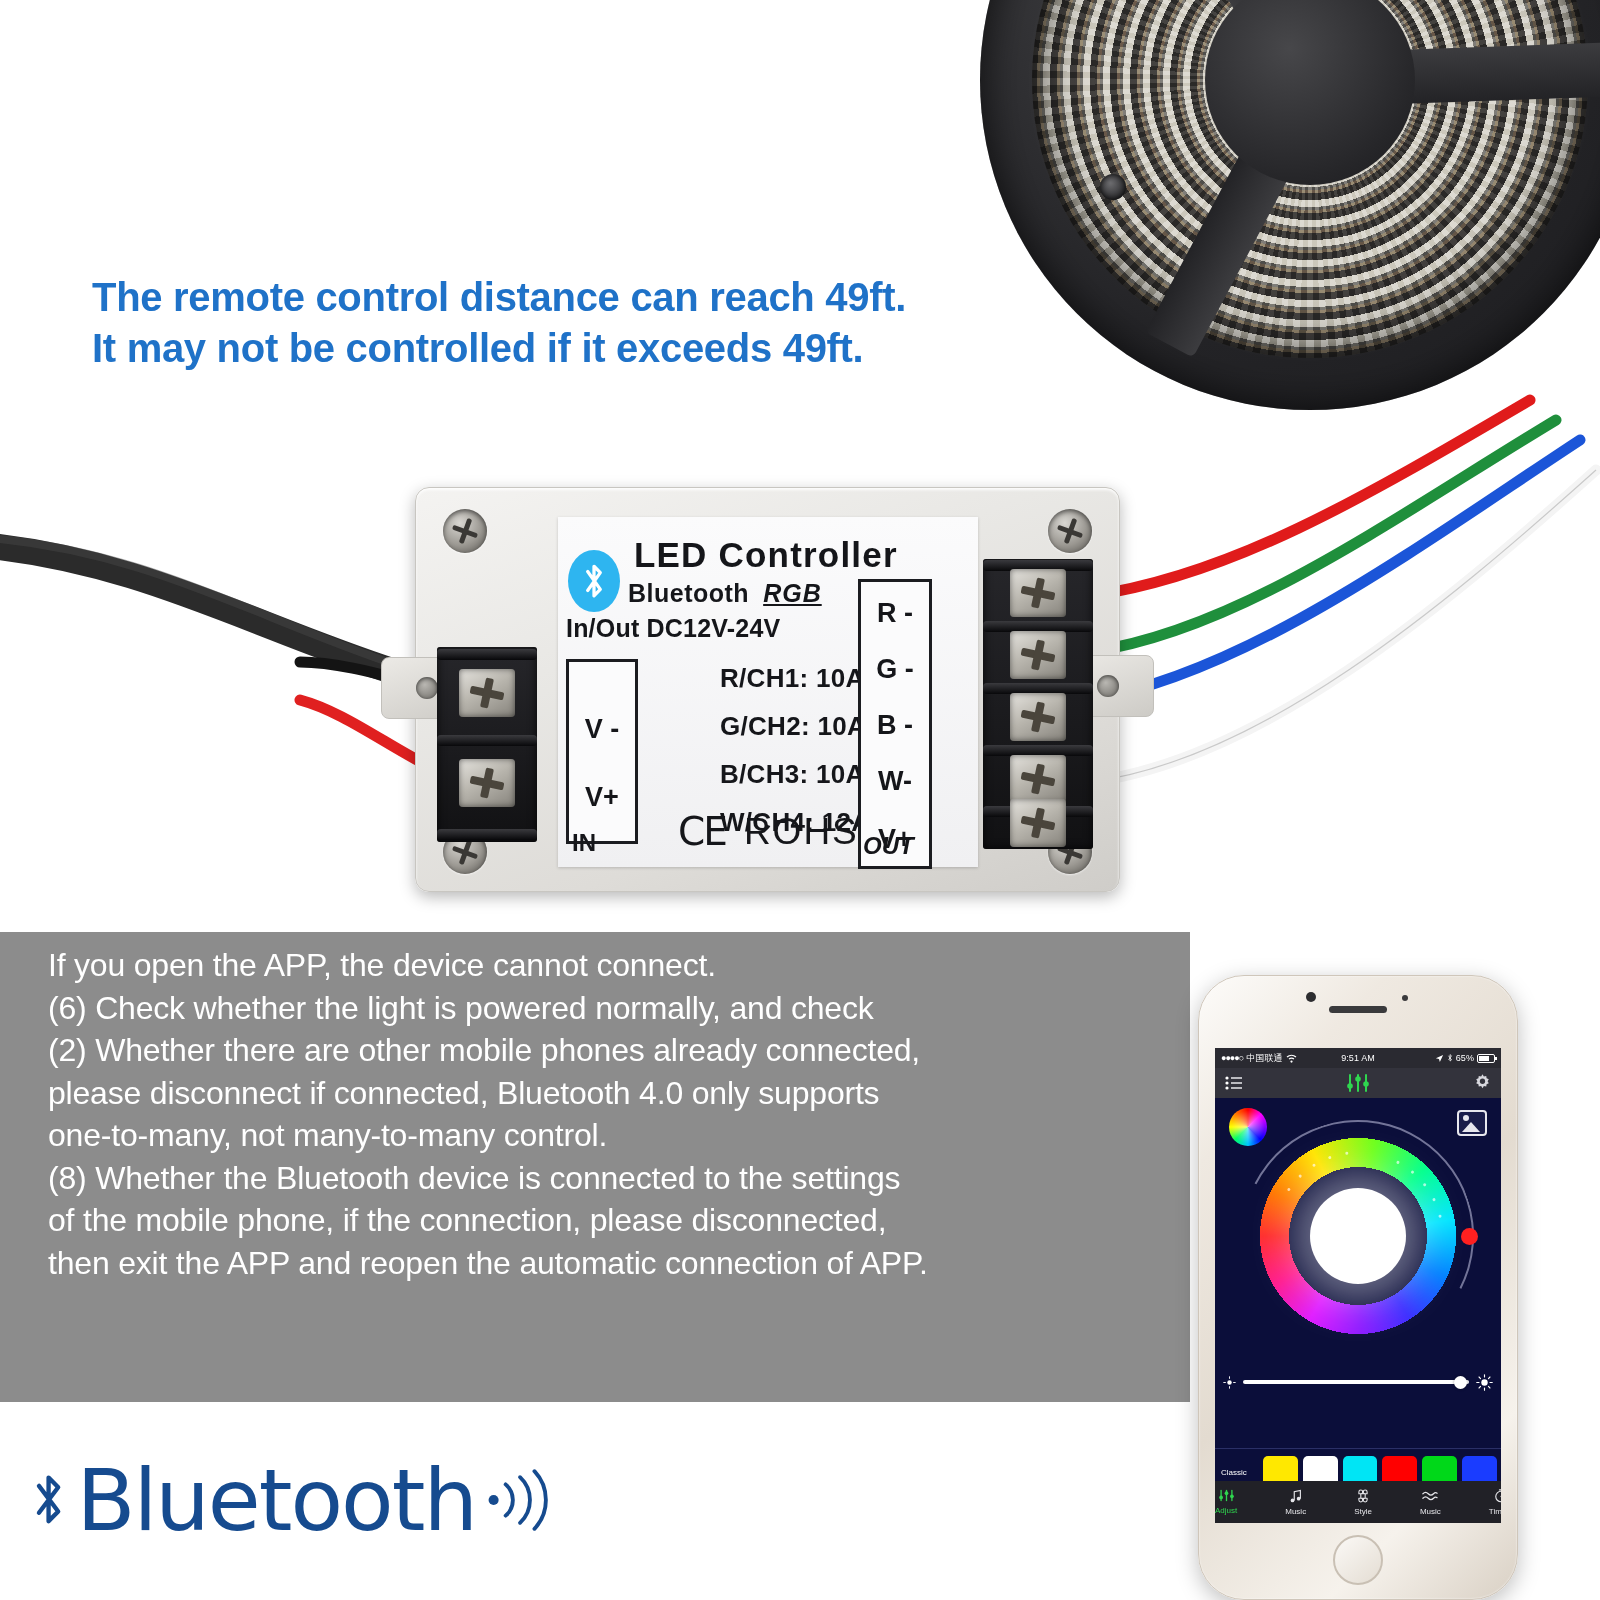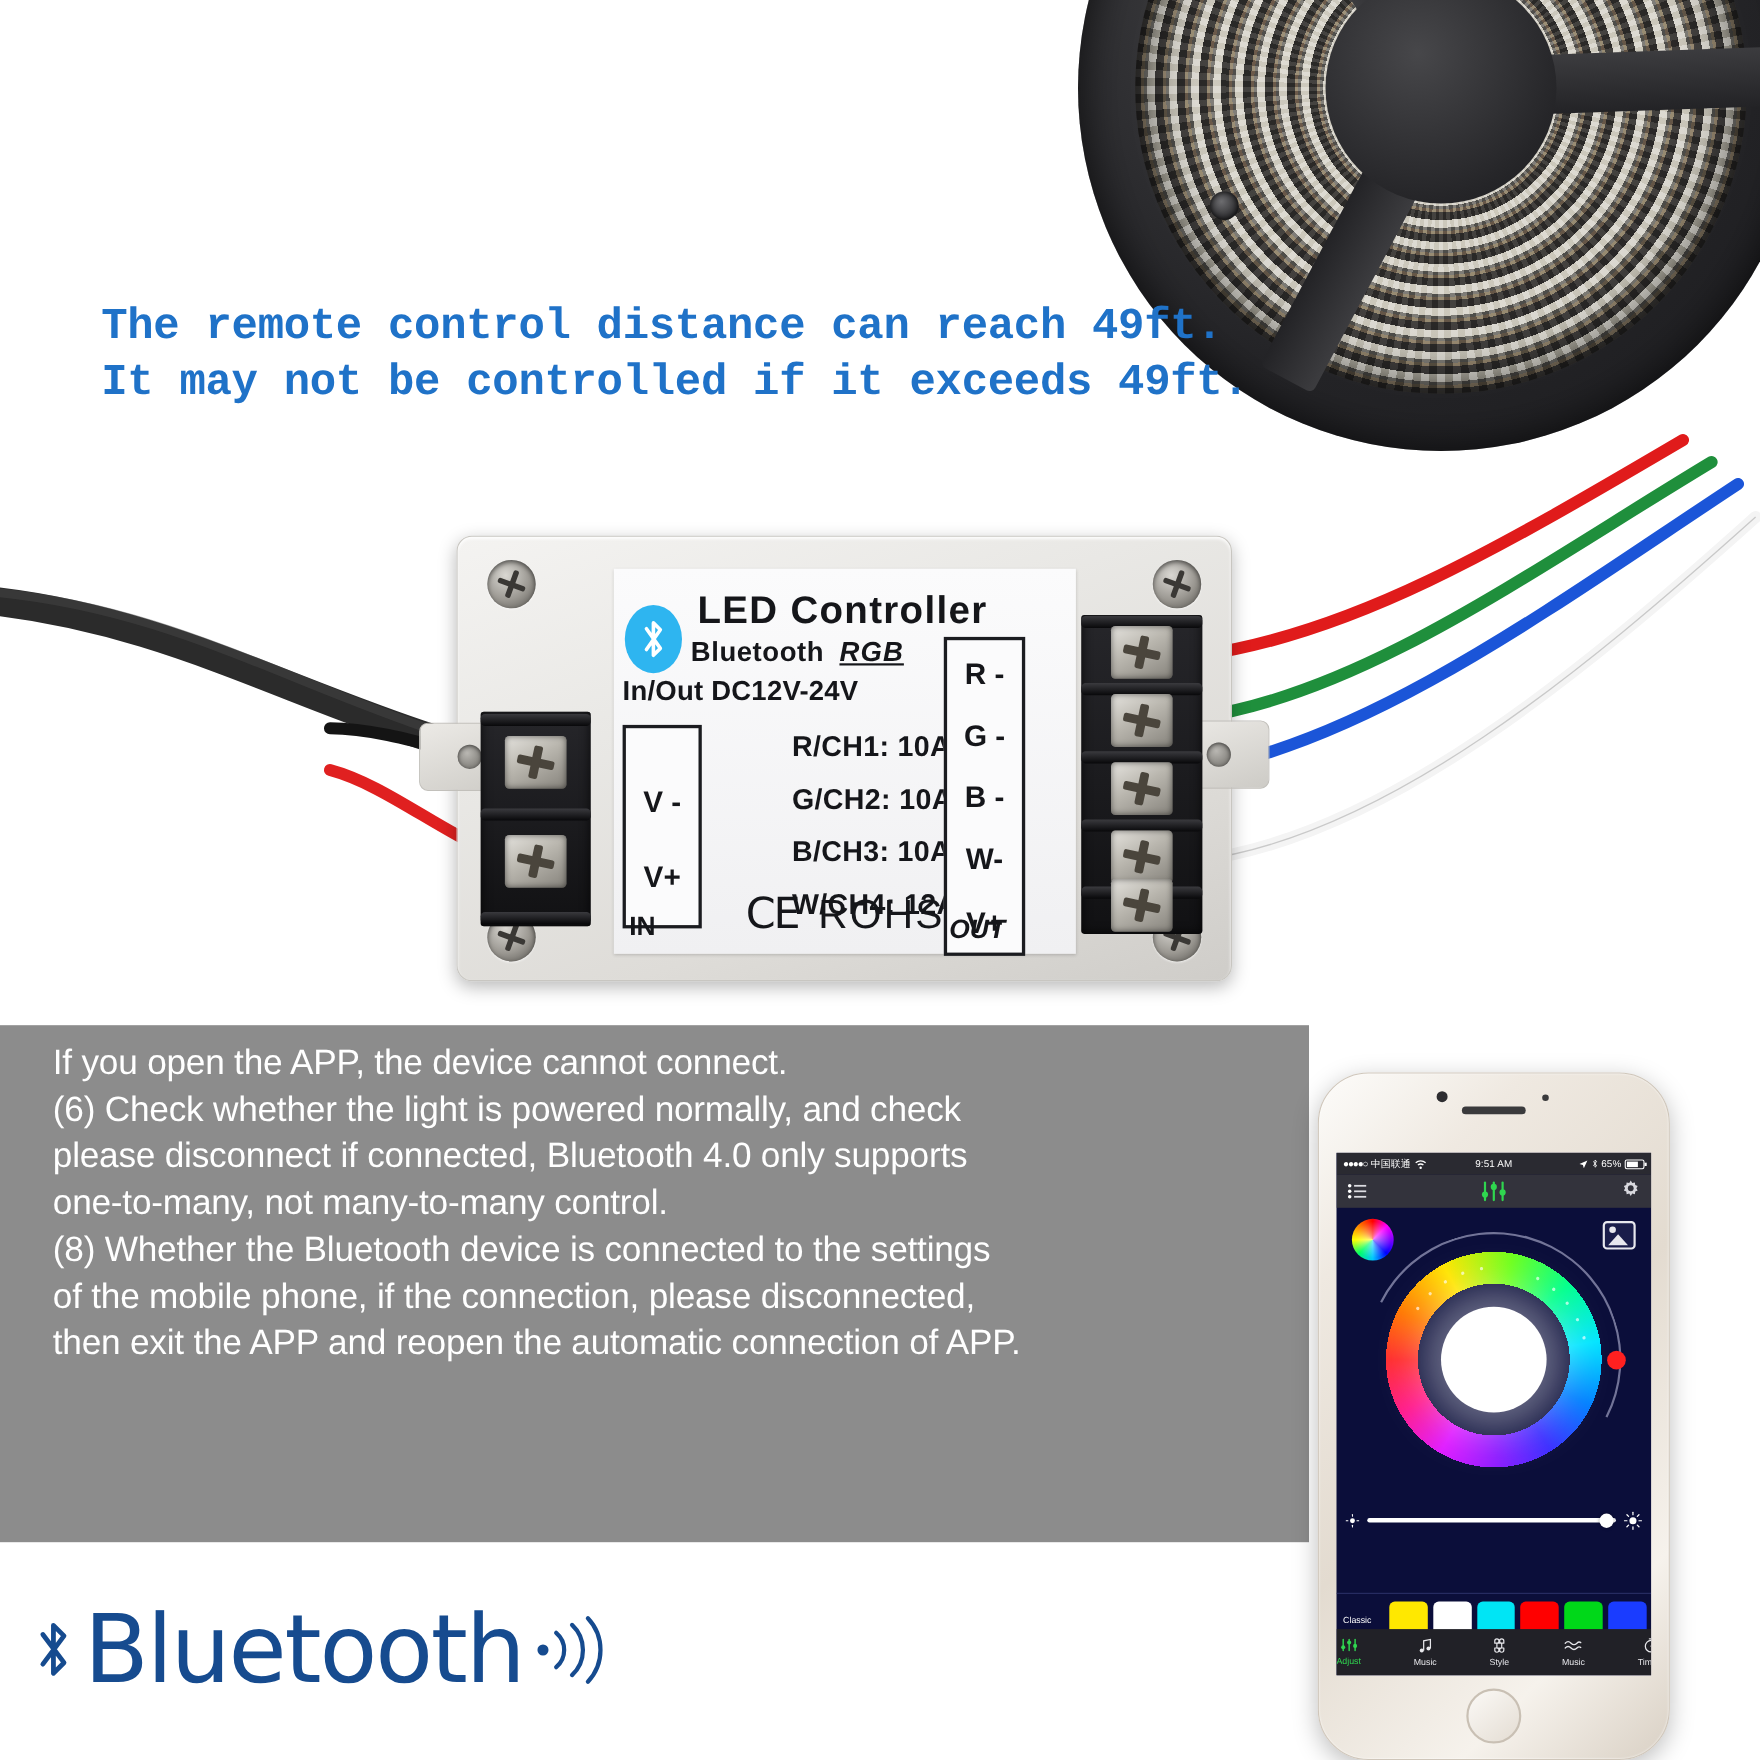--- a/index.html
+++ b/index.html
@@ -5,21 +5,21 @@
   * { margin:0; padding:0; box-sizing:border-box; }
   html,body { width:1600px; height:1600px; background:#ffffff; overflow:hidden; }
   body { font-family:"Liberation Sans", sans-serif; position:relative; }
 
   
   .headline{
     position:absolute; left:92px; top:272px; width:1010px;
     color:#1f72c8; font-weight:bold; font-size:40px; line-height:1.28;
     letter-spacing:-0.3px;
   }
-  .headline div{ white-space:nowrap;font-family:Liberation Mono, monospace; }
+  .headline div{ white-space:nowrap; }
 
   
   .reel-wrap{ position:absolute; left:980px; top:-250px; width:660px; height:660px; }
   .reel-outer{
     position:absolute; inset:0; border-radius:50%;
     background:radial-gradient(circle at 38% 36%, #4a4a4c 0%, #313134 38%, #242427 60%, #1b1b1e 100%);
     box-shadow:inset 0 0 40px rgba(0,0,0,.7);
   }
   .reel-strips{
     position:absolute; left:52px; top:52px; right:52px; bottom:52px;
@@ -448,20 +448,21 @@
 
     <div class="in-tag">IN</div>
     <div class="out-tag">OUT</div>
   </div>
 </div>
 
 <div class="gray-panel">
   <div class="lines">
     <div>If you open the APP, the device cannot connect.</div>
     <div>(6) Check whether the light is powered normally, and check</div>
+    <div>(2) Whether there are other mobile phones already connected,</div>
     <div>please disconnect if connected, Bluetooth 4.0 only supports</div>
     <div>one-to-many, not many-to-many control.</div>
     <div>(8) Whether the Bluetooth device is connected to the settings</div>
     <div>of the mobile phone, if the connection,   please disconnected,</div>
     <div>then exit the APP and reopen the automatic connection of APP.</div>
   </div>
 </div>
 
 <div class="bt-mark">
   <svg width="64" height="100" viewBox="0 0 30 46">

